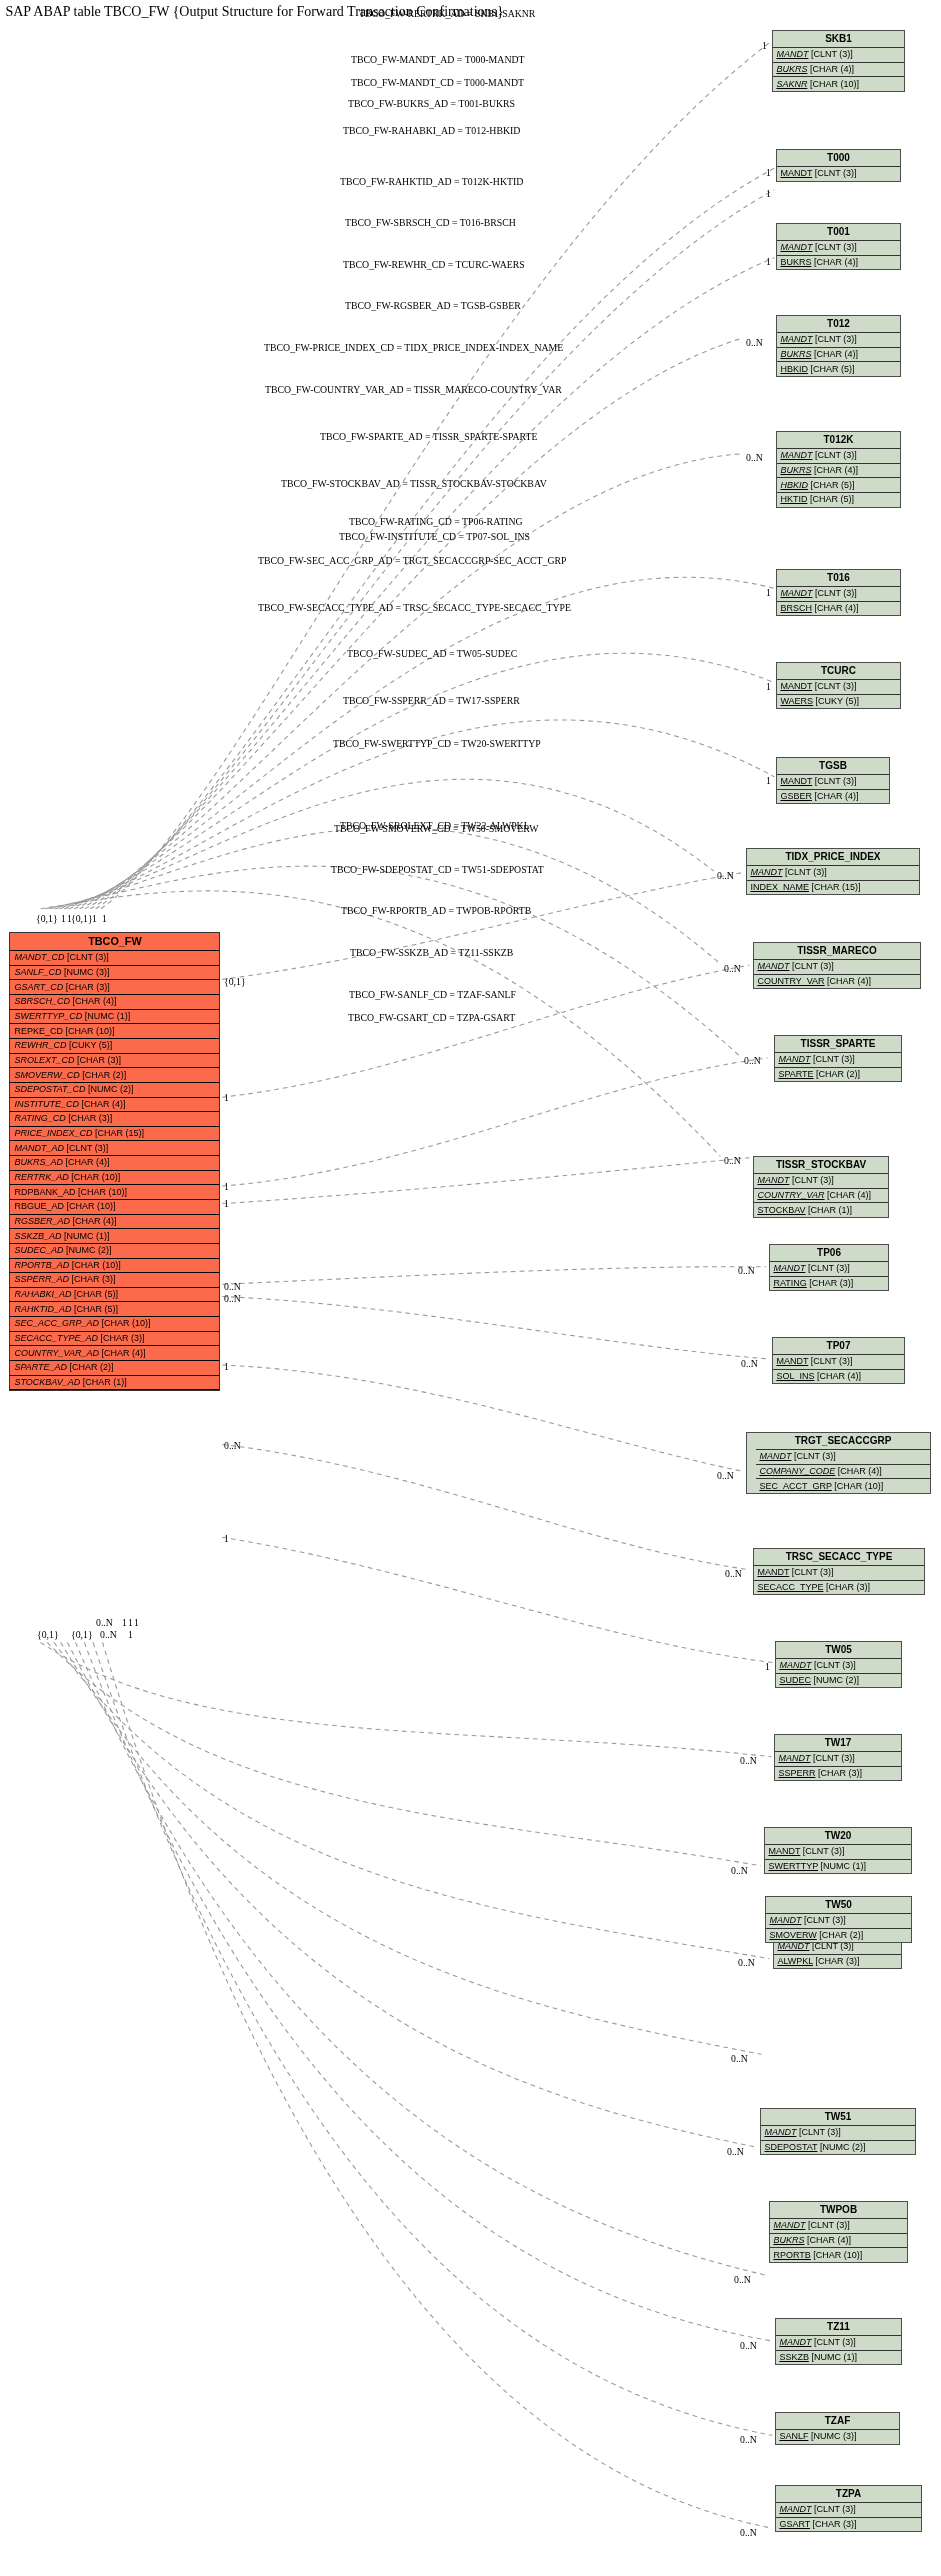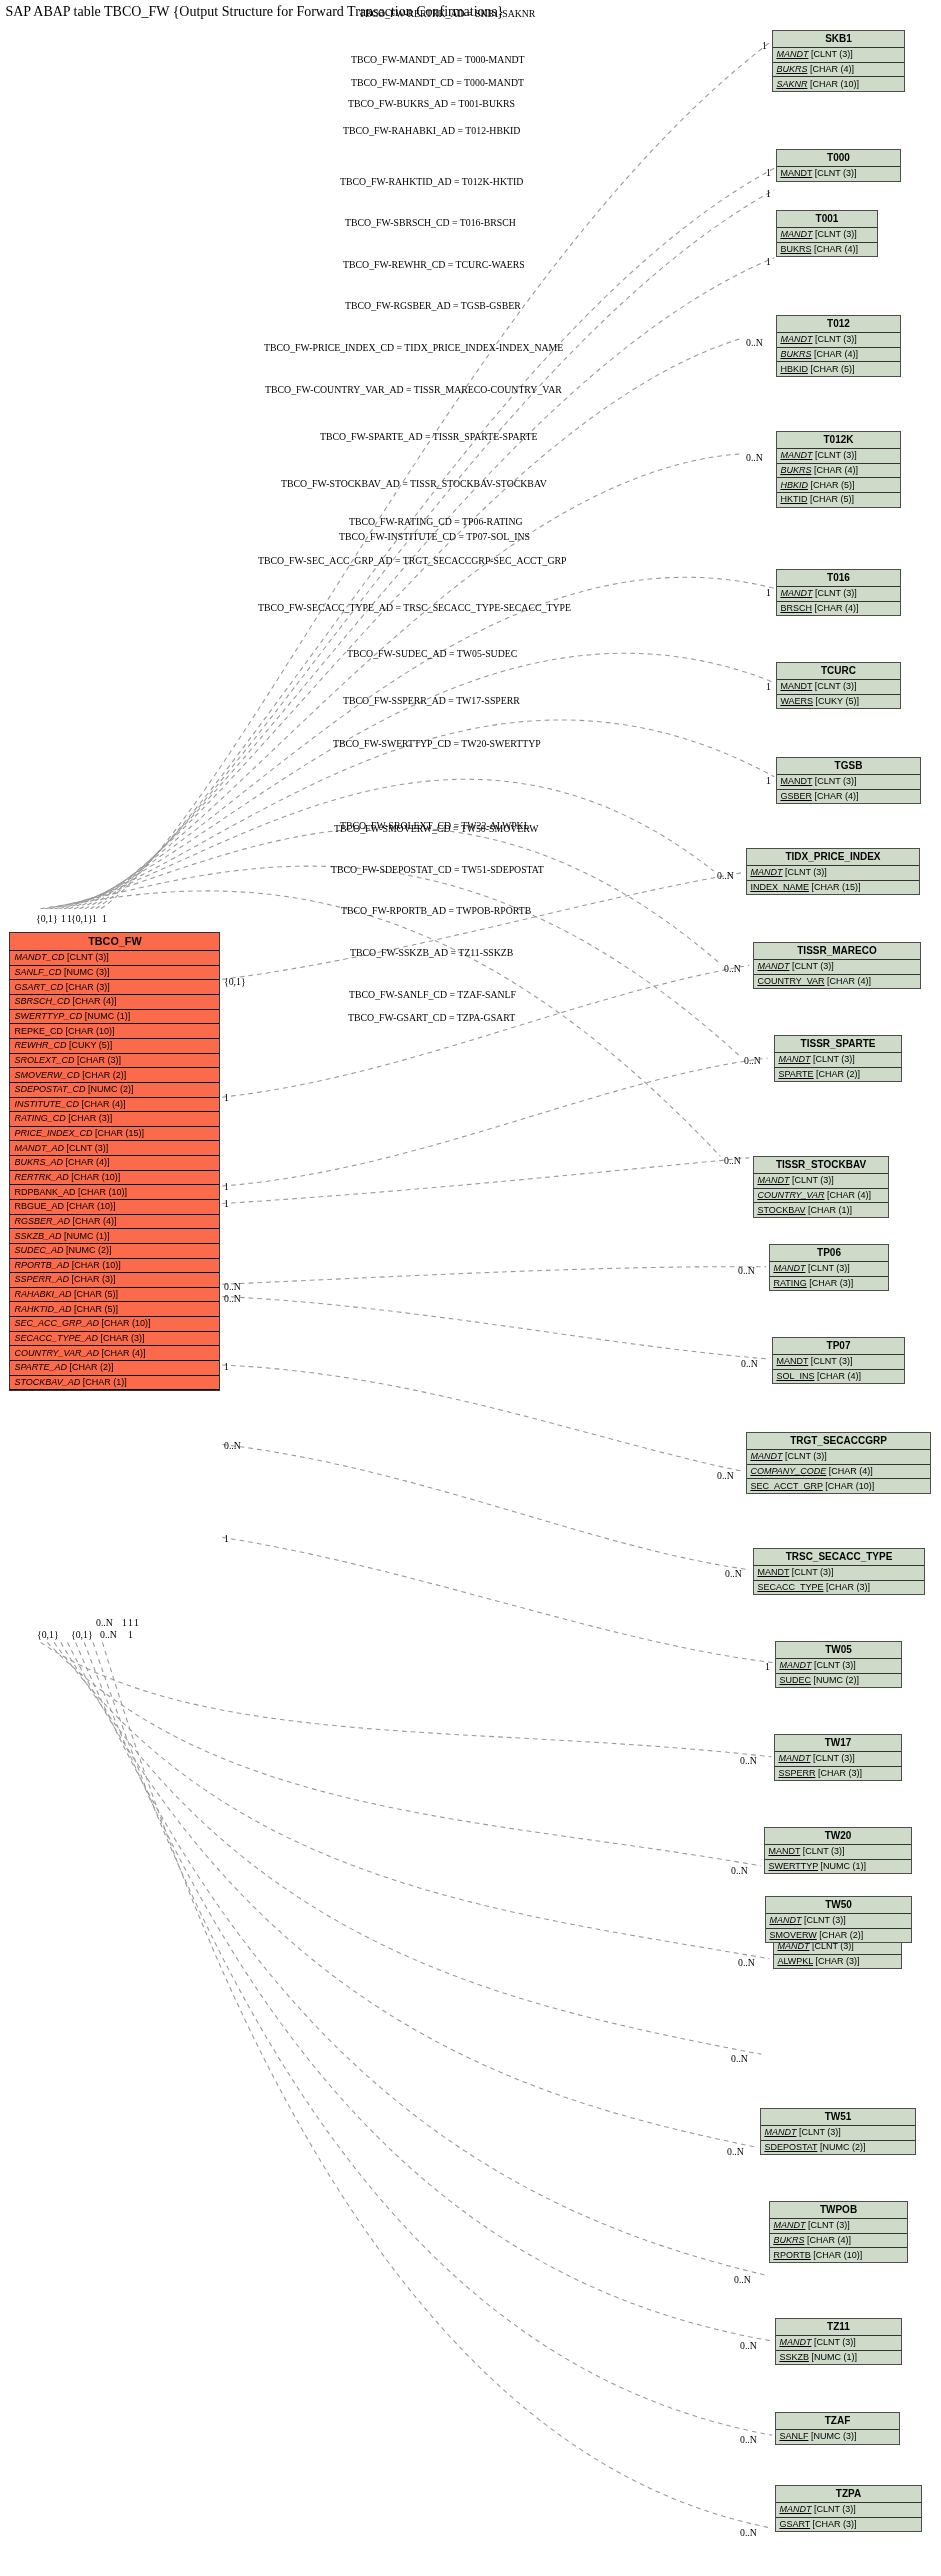--- a/index.html
+++ b/index.html
@@ -189,21 +189,21 @@
       <div class="entity" style="left: 772px; top: 30px; width: 133px;">
         <div class="ent-title">SKB1</div>
         <div class="ent-field"><span class="fname key ital">MANDT</span> <span class="ftype">[CLNT (3)]</span></div>
         <div class="ent-field"><span class="fname key ital">BUKRS</span> <span class="ftype">[CHAR (4)]</span></div>
         <div class="ent-field"><span class="fname key ital">SAKNR</span> <span class="ftype">[CHAR (10)]</span></div>
       </div>
       <div class="entity" style="left: 776px; top: 149px; width: 125px;">
         <div class="ent-title">T000</div>
         <div class="ent-field"><span class="fname key">MANDT</span> <span class="ftype">[CLNT (3)]</span></div>
       </div>
-      <div class="entity" style="left: 776px; top: 210px; width: 102px;">
+      <div class="entity" style="left: 776px; top: 223px; width: 125px;">
         <div class="ent-title">T001</div>
         <div class="ent-field"><span class="fname key ital">MANDT</span> <span class="ftype">[CLNT (3)]</span></div>
         <div class="ent-field"><span class="fname key">BUKRS</span> <span class="ftype">[CHAR (4)]</span></div>
       </div>
       <div class="entity" style="left: 776px; top: 315px; width: 125px;">
         <div class="ent-title">T012</div>
         <div class="ent-field"><span class="fname key ital">MANDT</span> <span class="ftype">[CLNT (3)]</span></div>
         <div class="ent-field"><span class="fname key ital">BUKRS</span> <span class="ftype">[CHAR (4)]</span></div>
         <div class="ent-field"><span class="fname key">HBKID</span> <span class="ftype">[CHAR (5)]</span></div>
       </div>
@@ -217,21 +217,21 @@
       <div class="entity" style="left: 776px; top: 569px; width: 125px;">
         <div class="ent-title">T016</div>
         <div class="ent-field"><span class="fname key ital">MANDT</span> <span class="ftype">[CLNT (3)]</span></div>
         <div class="ent-field"><span class="fname key">BRSCH</span> <span class="ftype">[CHAR (4)]</span></div>
       </div>
       <div class="entity" style="left: 776px; top: 662px; width: 125px;">
         <div class="ent-title">TCURC</div>
         <div class="ent-field"><span class="fname key">MANDT</span> <span class="ftype">[CLNT (3)]</span></div>
         <div class="ent-field"><span class="fname key">WAERS</span> <span class="ftype">[CUKY (5)]</span></div>
       </div>
-      <div class="entity" style="left: 776px; top: 757px; width: 145px;">
+      <div class="entity" style="left: 776px; top: 757px; width: 114px;">
         <div class="ent-title">TGSB</div>
         <div class="ent-field"><span class="fname key">MANDT</span> <span class="ftype">[CLNT (3)]</span></div>
         <div class="ent-field"><span class="fname key">GSBER</span> <span class="ftype">[CHAR (4)]</span></div>
       </div>
       <div class="entity" style="left: 746px; top: 848px; width: 174px;">
         <div class="ent-title">TIDX_PRICE_INDEX</div>
         <div class="ent-field"><span class="fname key ital">MANDT</span> <span class="ftype">[CLNT (3)]</span></div>
         <div class="ent-field"><span class="fname key">INDEX_NAME</span> <span class="ftype">[CHAR (15)]</span></div>
       </div>
       <div class="entity" style="left: 753px; top: 942px; width: 168px;">
@@ -253,21 +253,21 @@
       <div class="entity" style="left: 769px; top: 1244px; width: 120px;">
         <div class="ent-title">TP06</div>
         <div class="ent-field"><span class="fname key ital">MANDT</span> <span class="ftype">[CLNT (3)]</span></div>
         <div class="ent-field"><span class="fname key">RATING</span> <span class="ftype">[CHAR (3)]</span></div>
       </div>
       <div class="entity" style="left: 772px; top: 1337px; width: 133px;">
         <div class="ent-title">TP07</div>
         <div class="ent-field"><span class="fname key">MANDT</span> <span class="ftype">[CLNT (3)]</span></div>
         <div class="ent-field"><span class="fname key">SOL_INS</span> <span class="ftype">[CHAR (4)]</span></div>
       </div>
-      <div class="entity" style="left: 746px; top: 1432px; width: 185px;">
+      <div class="entity" style="left: 746px; top: 1432px; width: 185px; padding-left: 9px;">
         <div class="ent-title">TRGT_SECACCGRP</div>
         <div class="ent-field"><span class="fname key ital">MANDT</span> <span class="ftype">[CLNT (3)]</span></div>
         <div class="ent-field"><span class="fname key ital">COMPANY_CODE</span> <span class="ftype">[CHAR (4)]</span></div>
         <div class="ent-field"><span class="fname key">SEC_ACCT_GRP</span> <span class="ftype">[CHAR (10)]</span></div>
       </div>
       <div class="entity" style="left: 753px; top: 1548px; width: 172px;">
         <div class="ent-title">TRSC_SECACC_TYPE</div>
         <div class="ent-field"><span class="fname key">MANDT</span> <span class="ftype">[CLNT (3)]</span></div>
         <div class="ent-field"><span class="fname key">SECACC_TYPE</span> <span class="ftype">[CHAR (3)]</span></div>
       </div>

